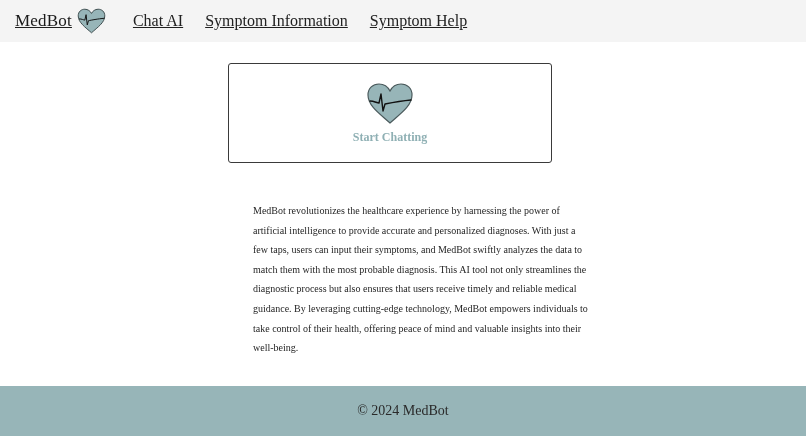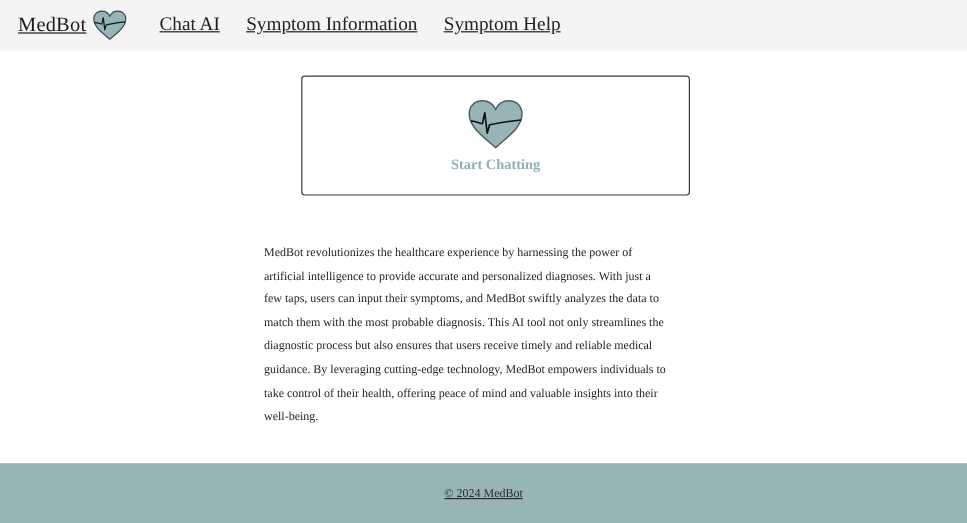--- a/index.html
+++ b/index.html
@@ -21,41 +21,41 @@
     .brand-name {
       font-size: 17px; color: #1a1a1a; letter-spacing: 0.2px;
     }
     .brand-logo { margin-left: 5px; width: 29px; height: 26px; display: block; }
     .nav { display: flex; align-items: center; margin-left: 27px; }
     .nav a {
       font-size: 16px; color: #222; text-decoration: none;
       margin-right: 22px; cursor: pointer;
     }
     .chat-card {
-      position: absolute; left: 251px; top: 63px; width: 324px; height: 100px;
+      position: absolute; left: 228px; top: 63px; width: 324px; height: 100px;
       border: 1.5px solid #3a3a3a; border-radius: 3px;
       background: #fff;
       display: flex; flex-direction: column; align-items: center;
       cursor: pointer;
     }
     .chat-card .heart { margin-top: 18px; width: 48px; height: 43px; display: block; }
     .chat-card .label {
       margin-top: 5px;
       font-size: 12px; font-weight: bold; color: #8fb0b4;
     }
     .description {
-      position: absolute; left: 220px; top: 201px; width: 336px;
+      position: absolute; left: 253px; top: 201px; width: 336px;
       font-size: 10px; line-height: 19.6px; color: #1f1f1f;
     }
     .footer {
       position: absolute; left: 0; top: 386px; width: 806px; height: 50px;
       background: #97b5b8;
       display: flex; align-items: center; justify-content: center;
     }
-    .footer span { font-size: 10px; color: #2a2a2a; text-decoration: underline; }
+    .footer span { font-size: 14px; color: #2a2a2a; }
   </style>
 </head>
 <body>
 
 <div class="header">
   <div class="brand">
     <span class="brand-name">MedBot</span>
     <svg class="brand-logo" viewBox="0 0 48 43">
       <path d="M24 41 C 14 32, 2 24, 2 13 C 2 6, 7 2, 13 2 C 18 2, 22 5, 24 9 C 26 5, 30 2, 35 2 C 41 2, 46 6, 46 13 C 46 24, 34 32, 24 41 Z" fill="#97b5b8" stroke="#3a4a4c" stroke-width="1.6"></path>
       <path d="M4 18 C 8 18, 11 20, 13 20 L 15 11 L 17 28 L 19 21 C 24 20, 34 18, 45 17" fill="none" stroke="#111" stroke-width="1.6" stroke-linejoin="round" stroke-linecap="round"></path>

